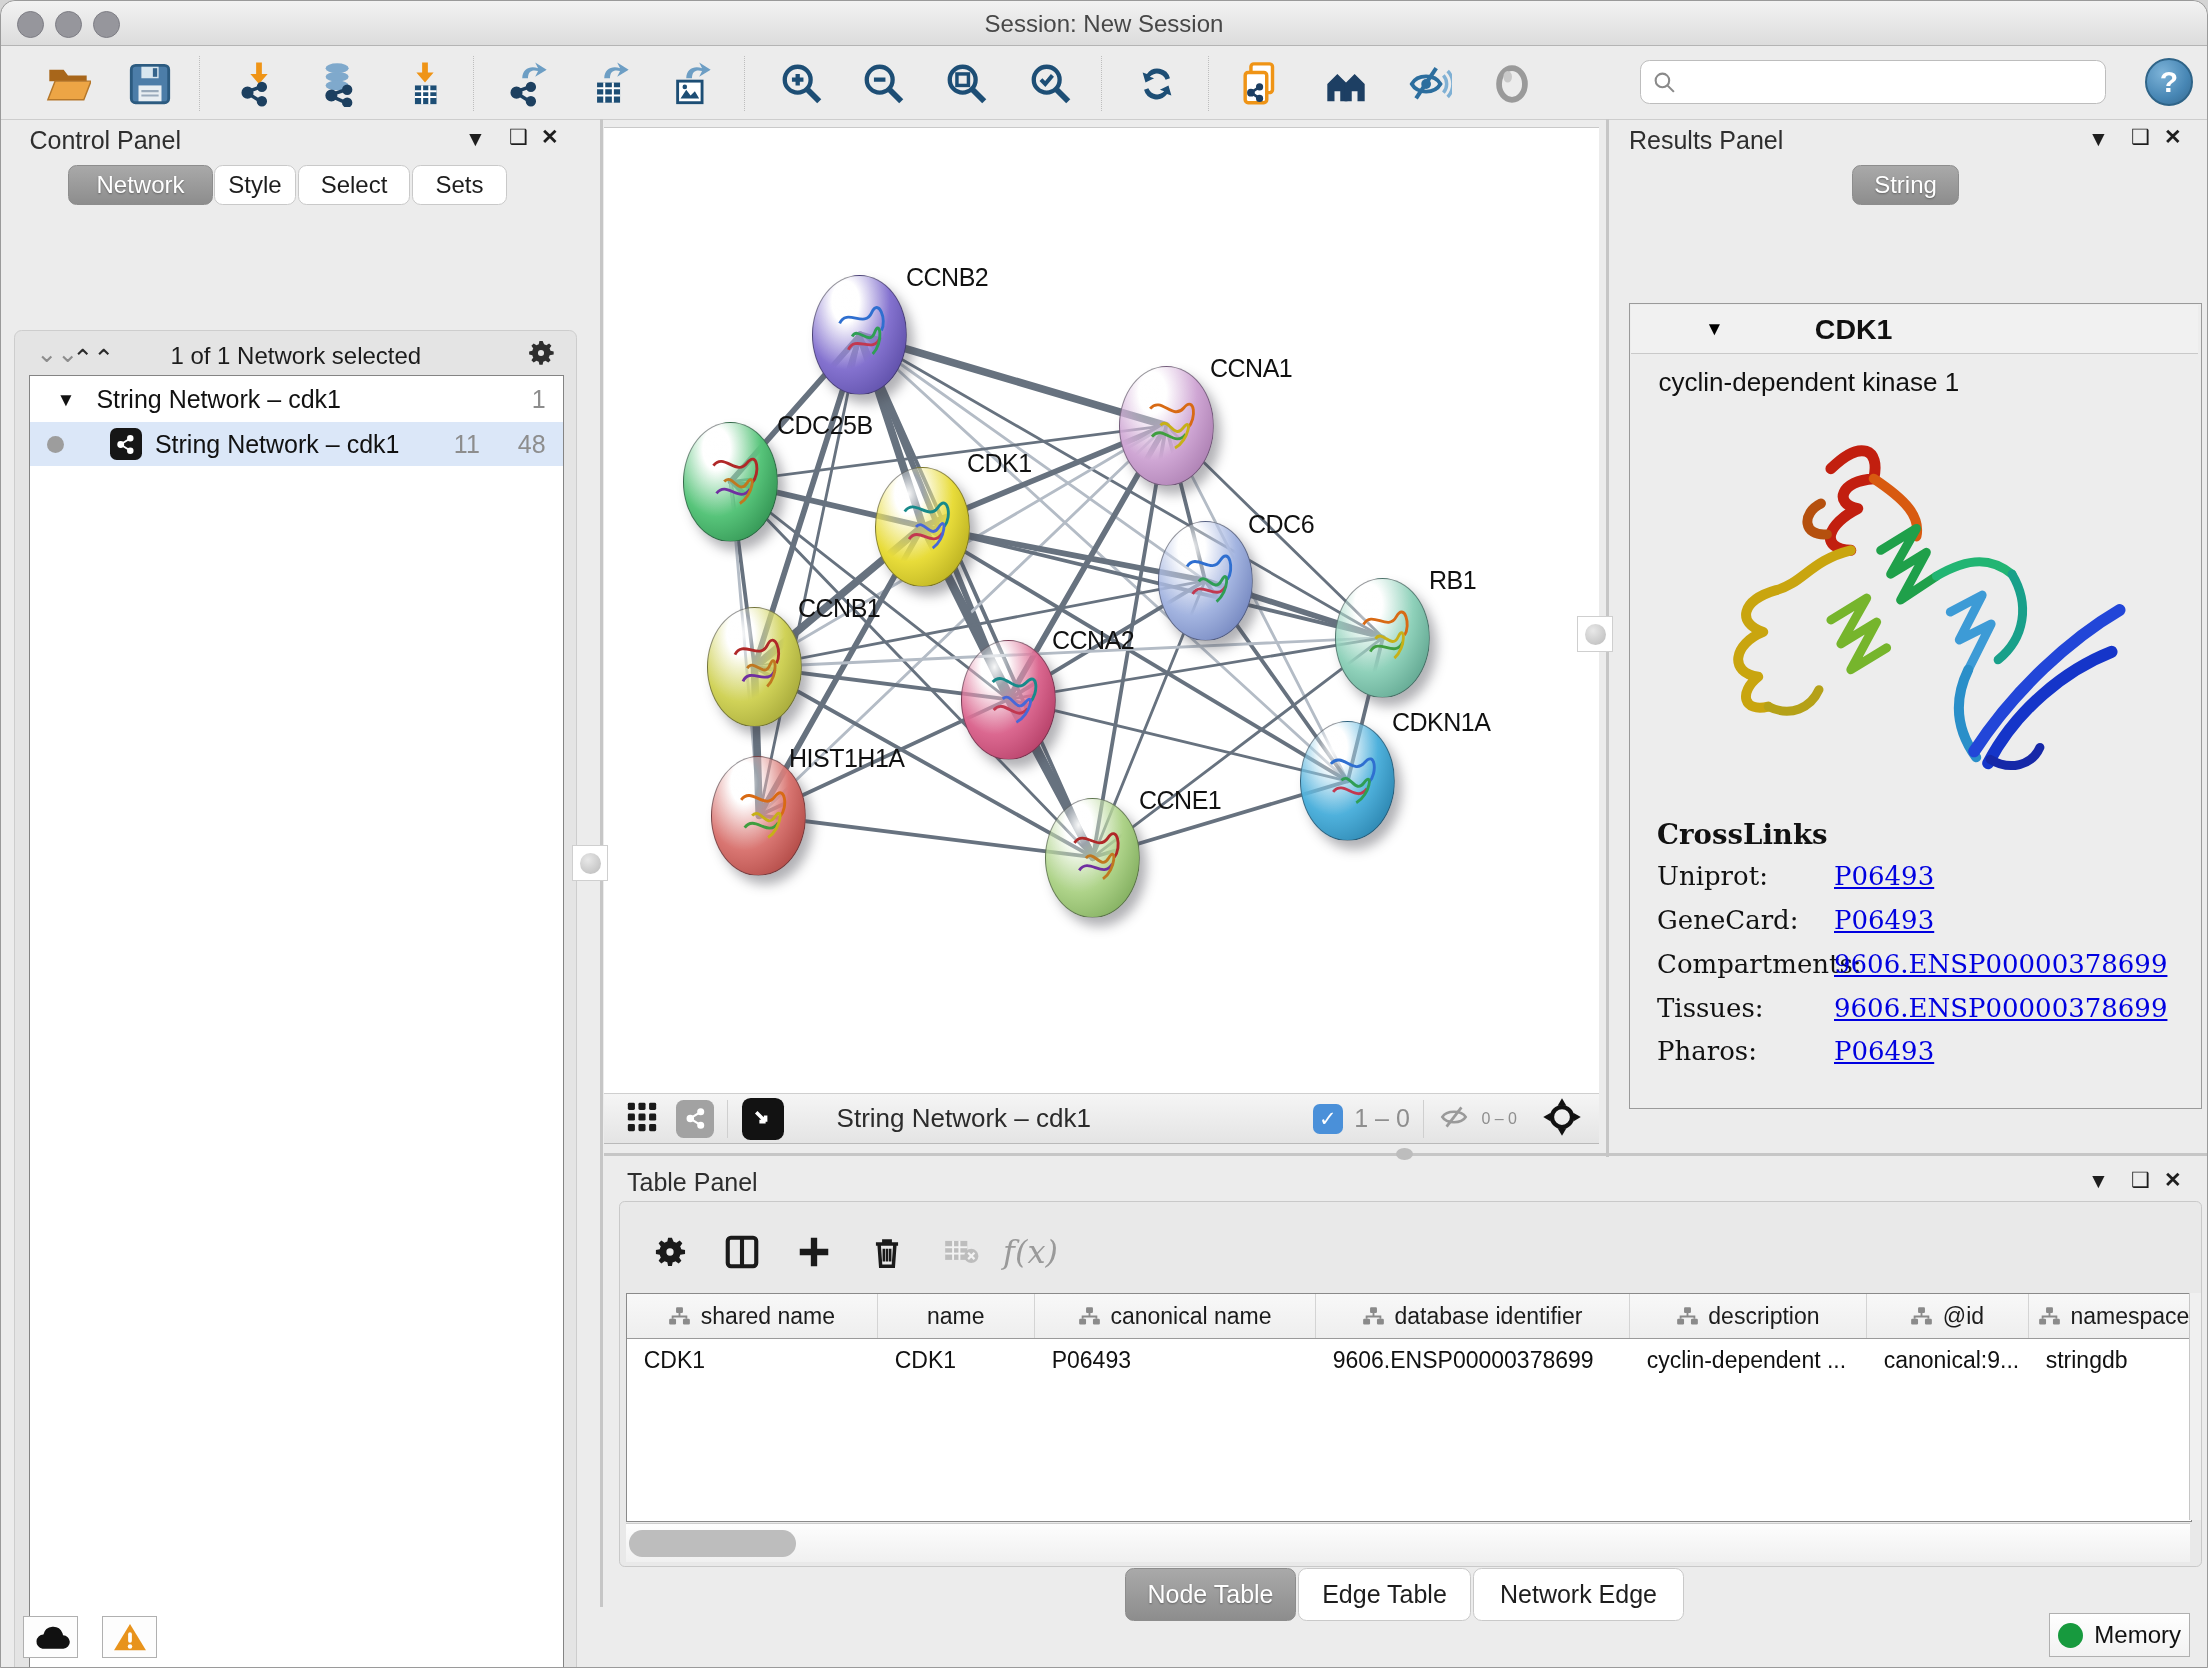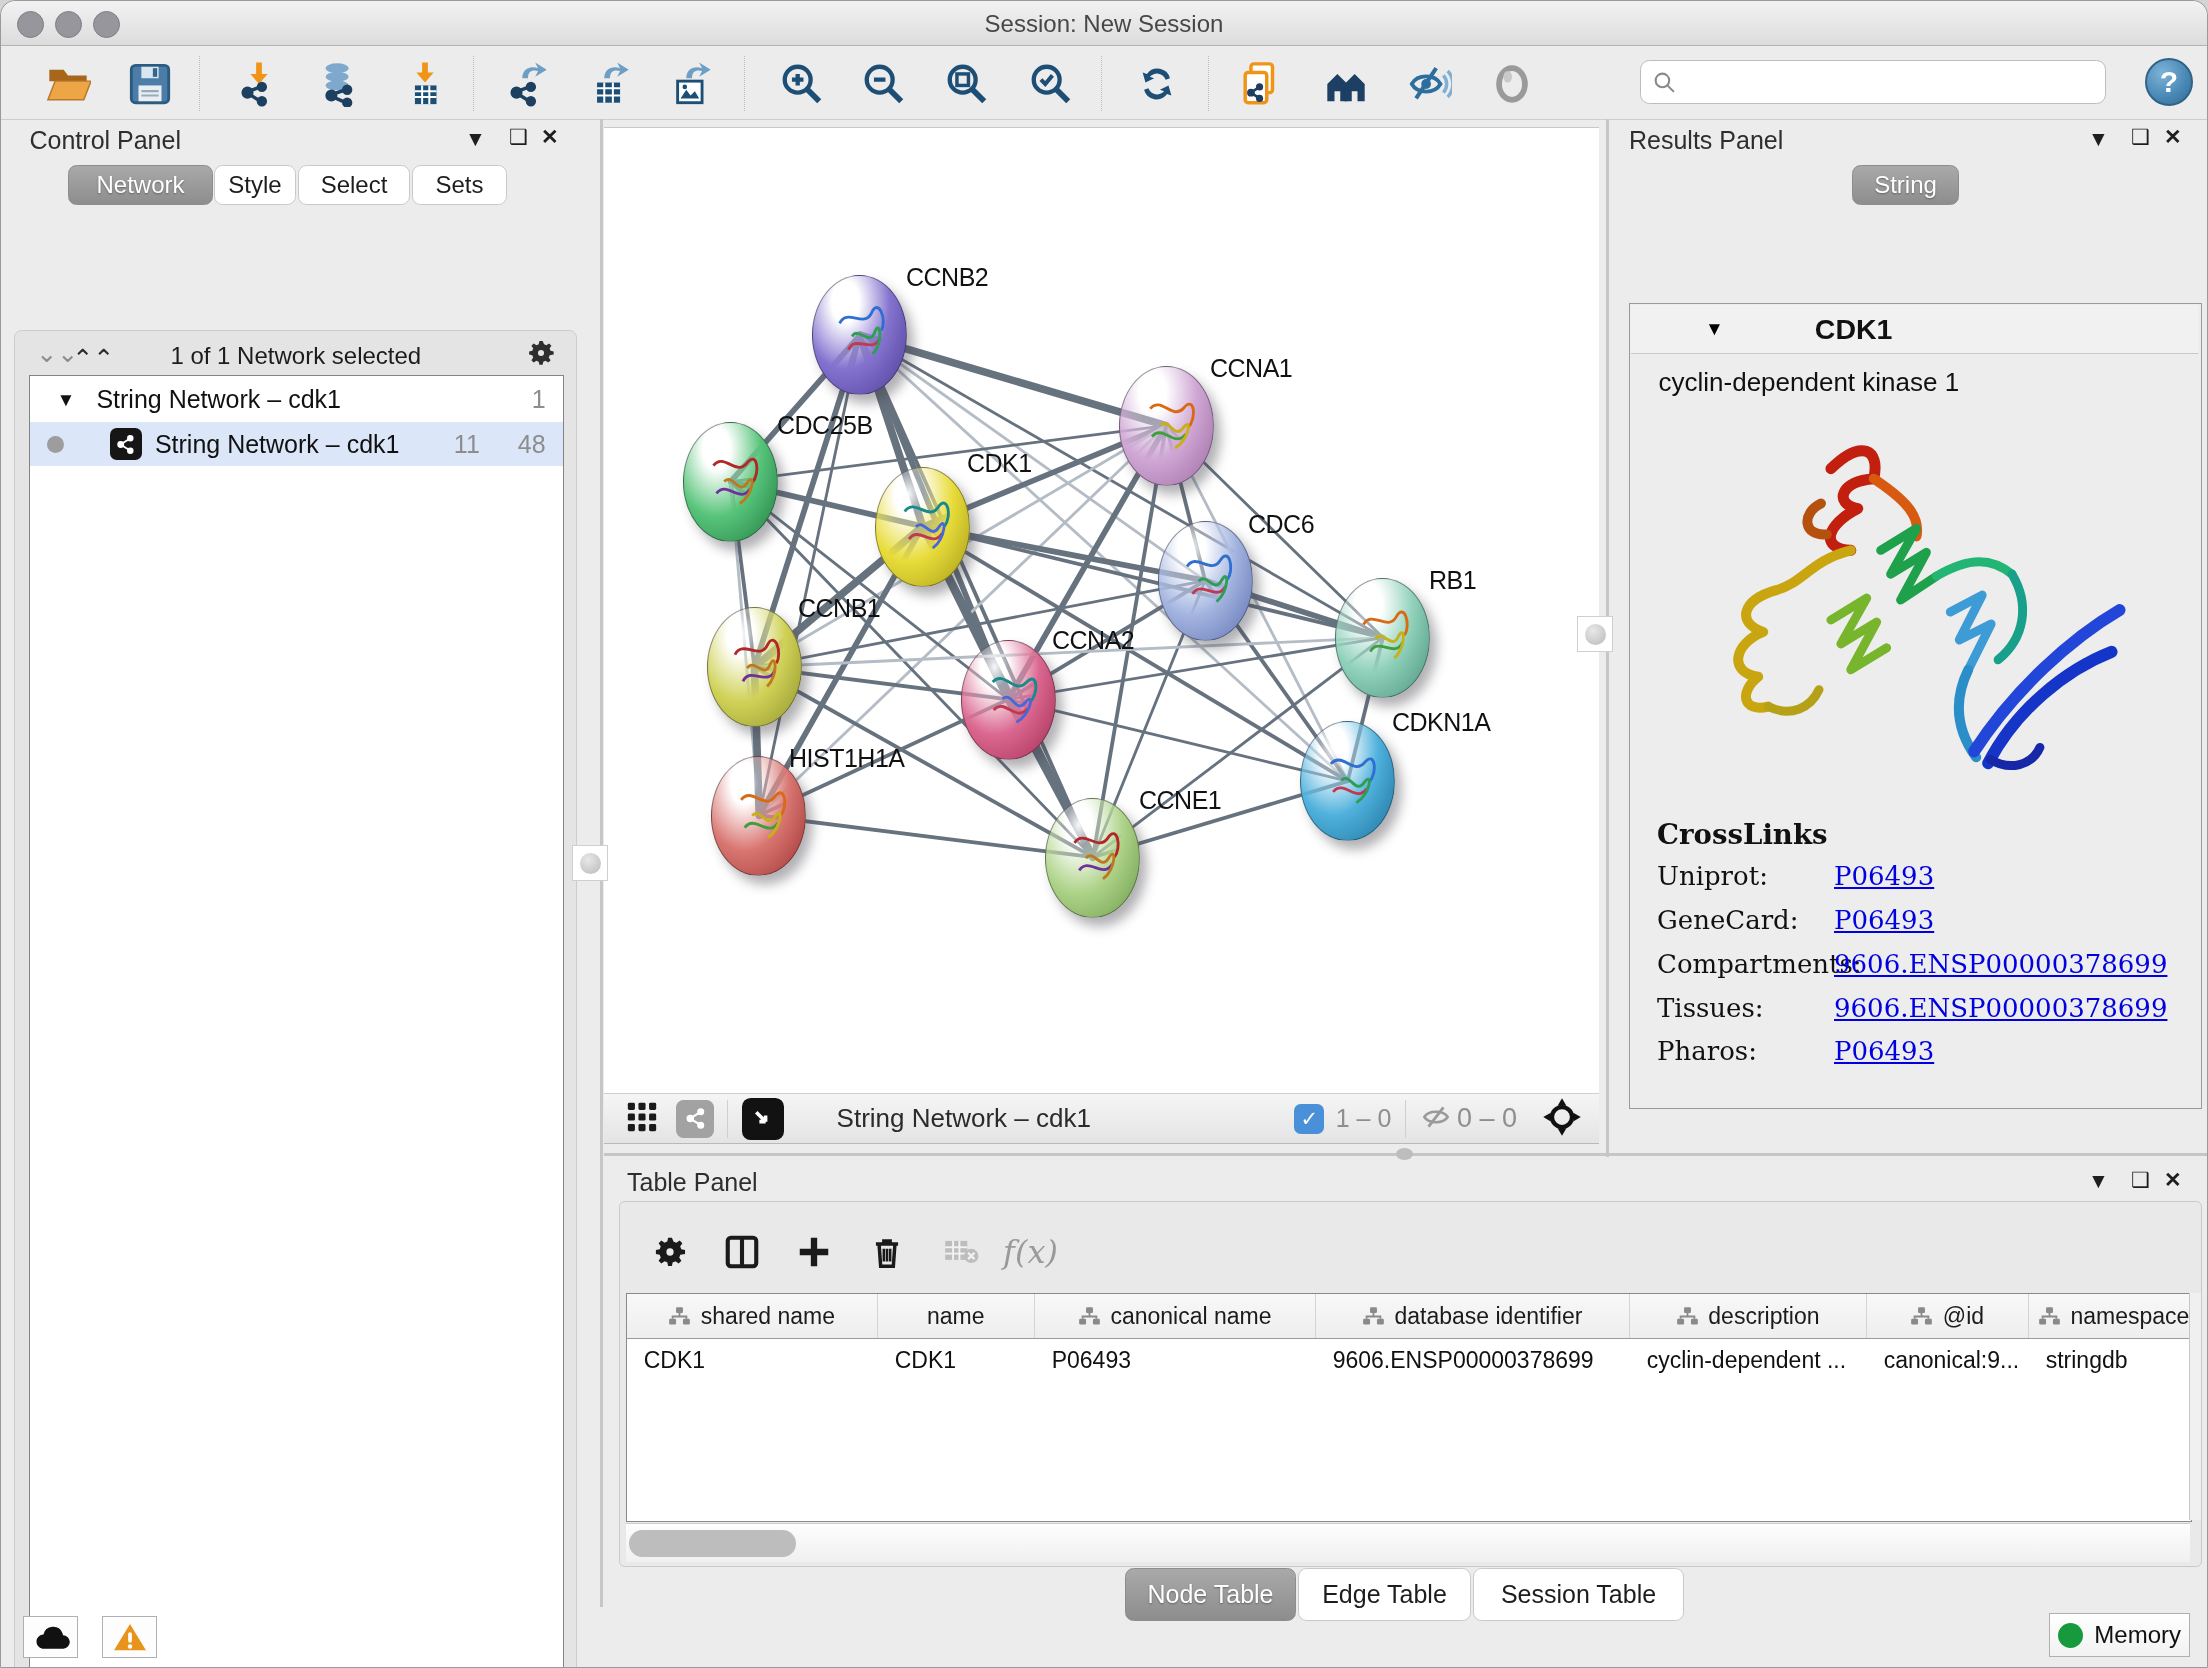--- a/index.html
+++ b/index.html
@@ -453,21 +453,21 @@
     <span style="margin-left:auto;display:inline-flex;align-items:center;">
       <span style="width:30px;height:30px;border-radius:6.7px;background:#4a90d9;display:inline-flex;align-items:center;justify-content:center;color:#fff;font-size:21px;">✓</span>
       <span style="margin-left:11.4px;font-size:25px;color:#8e8e8e;">1 – 0</span>
       <span class="vsep"></span>
       <span>
         <svg width="34" height="34" viewBox="0 0 32 32">
             <path d="M5 16c4-6.5 18-6.5 22 0-4 6.5-18 6.5-22 0z" fill="none" stroke="#9a9a9a" stroke-width="2.4"></path>
             <line x1="9" y1="25" x2="23" y2="7" stroke="#9a9a9a" stroke-width="2.6"></line>
           </svg>
       </span>
-      <span style="margin-left:4px;font-size:27px;color:#8e8e8e;">0 – 0</span>
+      <span style="margin-left:10px;font-size:16px;color:#8e8e8e;">0 – 0</span>
       <span style="margin:0 17px 0 25px;">
         <svg width="40" height="40" viewBox="0 0 32 32">
             <circle cx="16" cy="16" r="8" fill="none" stroke="#111" stroke-width="3.4"></circle>
             <g fill="#111">
               <polygon points="16,1 12.5,7 19.5,7"></polygon>
               <polygon points="16,31 12.5,25 19.5,25"></polygon>
               <polygon points="1,16 7,12.5 7,19.5"></polygon>
               <polygon points="31,16 25,12.5 25,19.5"></polygon>
             </g>
           </svg>
@@ -649,21 +649,21 @@
         </div>
     </div>
     <div class="abs" style="left:1569px;top:91px;width:11.4px;height:227px;background:#f0f0f0;border-left:1px solid #c6c6c6;"></div>
     <div class="hscroll">
       <div class="hthumb"></div>
     </div>
   </div>
 
   <div class="tab active" style="left:1124px;top:1567px;width:171px;height:53px;font-size:25px;">Node Table</div>
   <div class="tab" style="left:1297px;top:1567px;width:173px;height:53px;font-size:25px;">Edge Table</div>
-  <div class="tab" style="left:1472px;top:1567px;width:211px;height:53px;font-size:25px;">Session Table</div>
+  <div class="tab" style="left:1472px;top:1567px;width:211px;height:53px;font-size:25px;">Network Edge</div>
 
   <div class="vdiv" style="left:599px;top:118px;height:1488px;"></div>
   <div class="vdiv" style="left:1605px;top:118px;height:1038px;"></div>
   <div class="hdiv" style="left:603px;top:1152px;width:1605px;"></div>
   <div class="handle" style="left:571px;top:844px;">
       <div class="dot"></div>
     </div>
   <div class="handle" style="left:1576px;top:615px;">
       <div class="dot"></div>
     </div>

